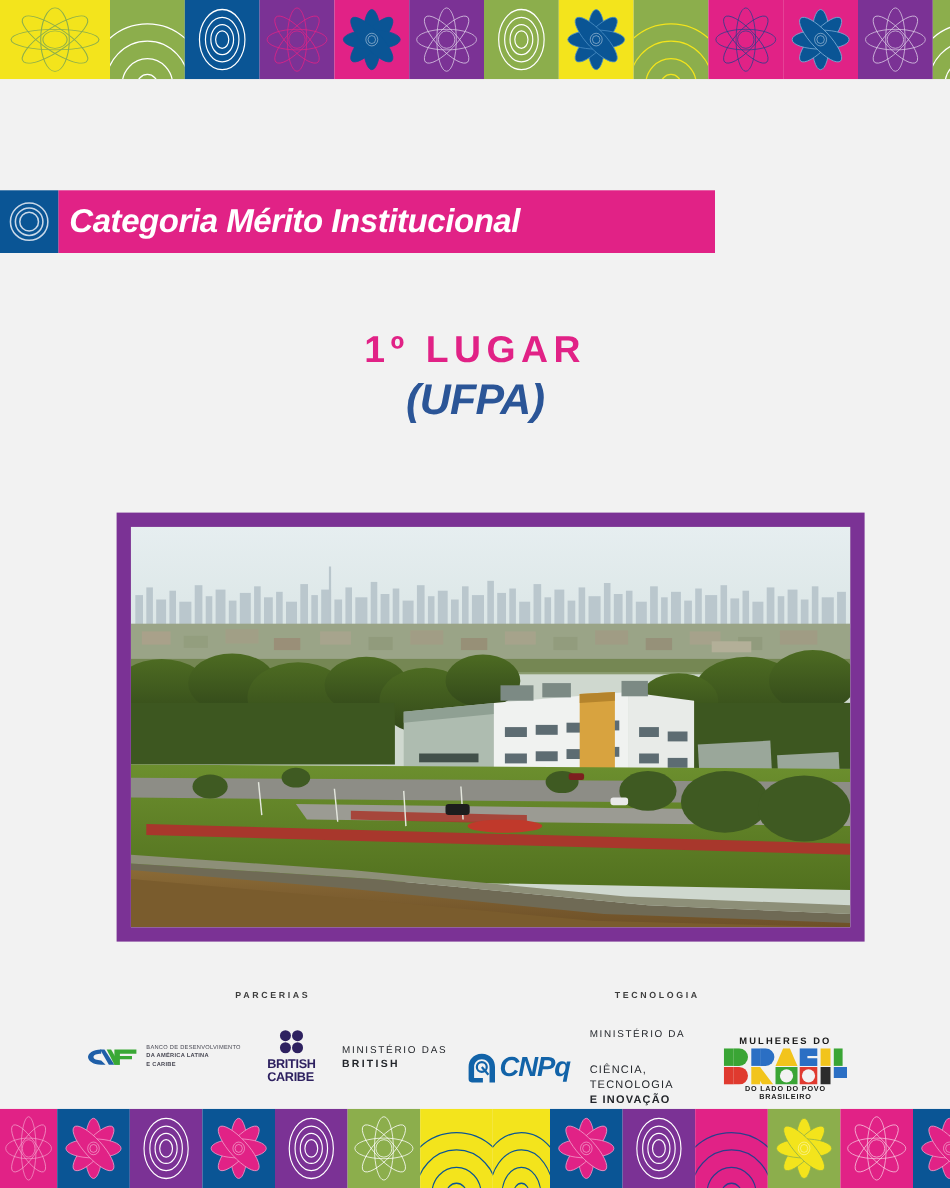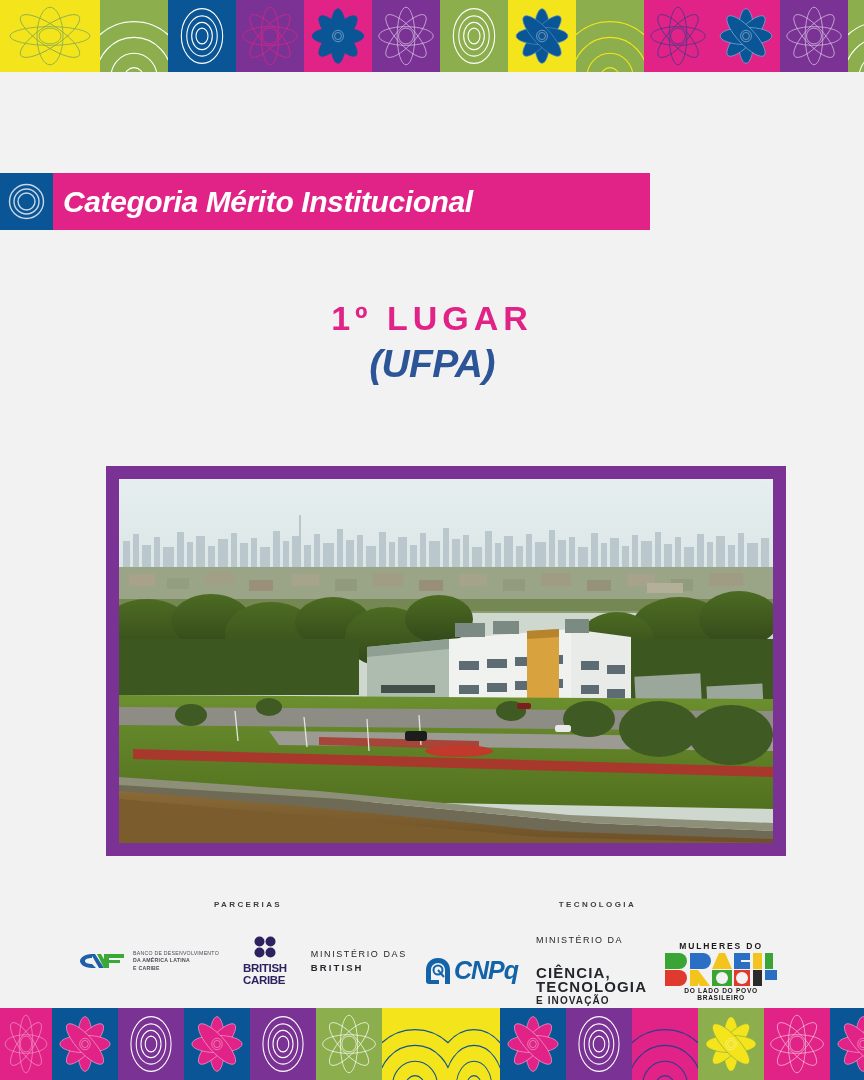--- a/index.html
+++ b/index.html
@@ -89,21 +89,21 @@
   #logo-mulheres .l2 { font-size:9.5px; font-weight:bold; letter-spacing:2.1px; }
 
   
   #logo-cnpq { display:flex; align-items:center; gap:3px; }
   #cnpq-mark { width:26px; height:28px; }
   #cnpq-text { color:#1263A8; font-size:25px; font-weight:bold; font-style:italic; letter-spacing:-1px; }
 
   
   #logo-mcti { color:#23262b; line-height:14px; }
   #logo-mcti .l1 { font-size:9px; letter-spacing:1.5px; }
-  #logo-mcti .l2 { font-size:15px; font-weight:bold; letter-spacing:1.1px;margin-top:19px; }
+  #logo-mcti .l2 { font-size:10px; font-weight:normal; letter-spacing:1.1px;margin-top:19px; }
   #logo-mcti .l3 { font-size:10px; font-weight:bold; letter-spacing:1.1px; }
 
   
   #logo-govbr { text-align:center; }
   #govbr-top { font-size:8.5px; font-weight:bold; letter-spacing:1.9px; color:#1a1a1a; }
   #govbr-mark { width:112px; height:33px; display:block; margin:2px auto 1px; }
   #govbr-bottom { font-size:6.6px; font-weight:bold; letter-spacing:0.7px; color:#1a1a1a; }
 </style>
 </head>
 <body>

